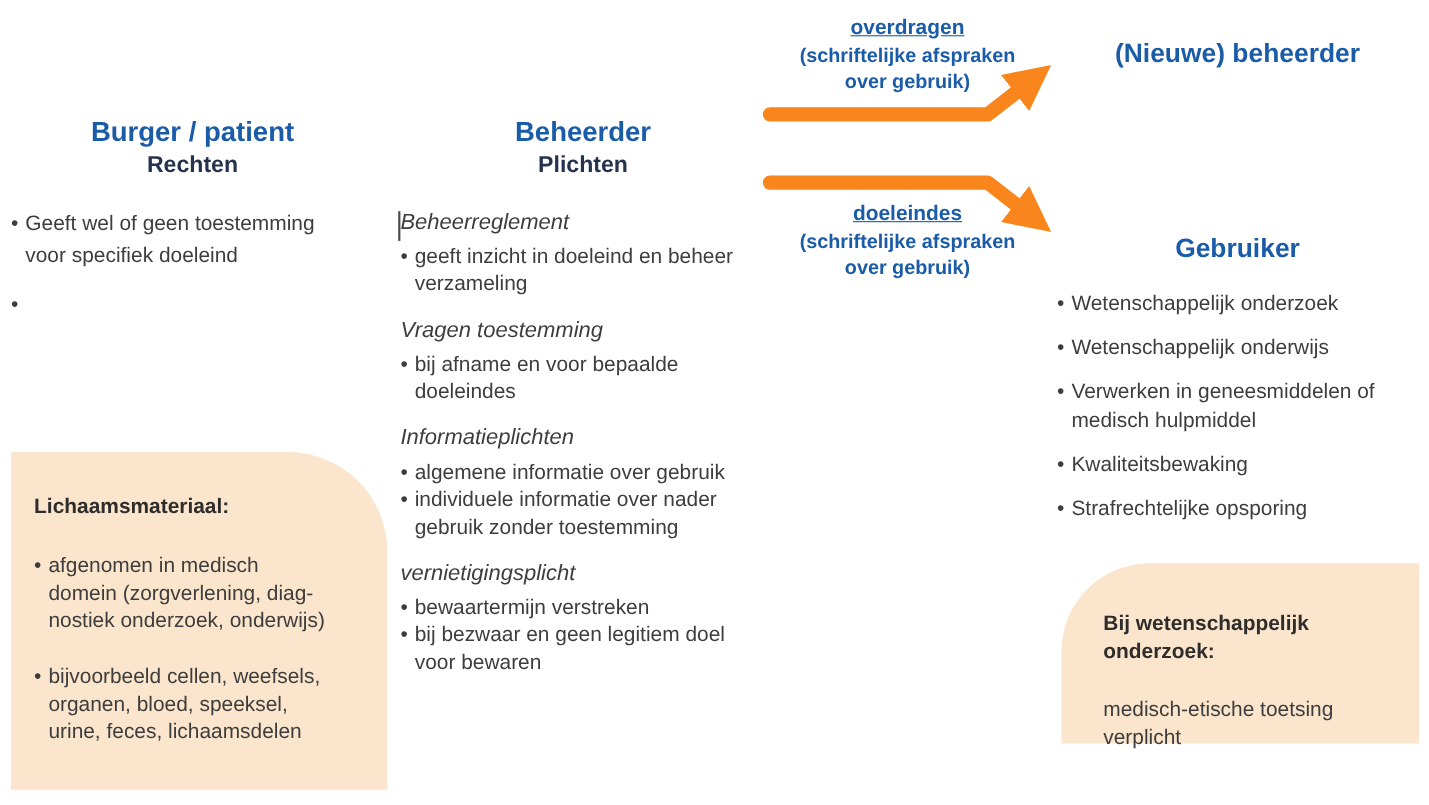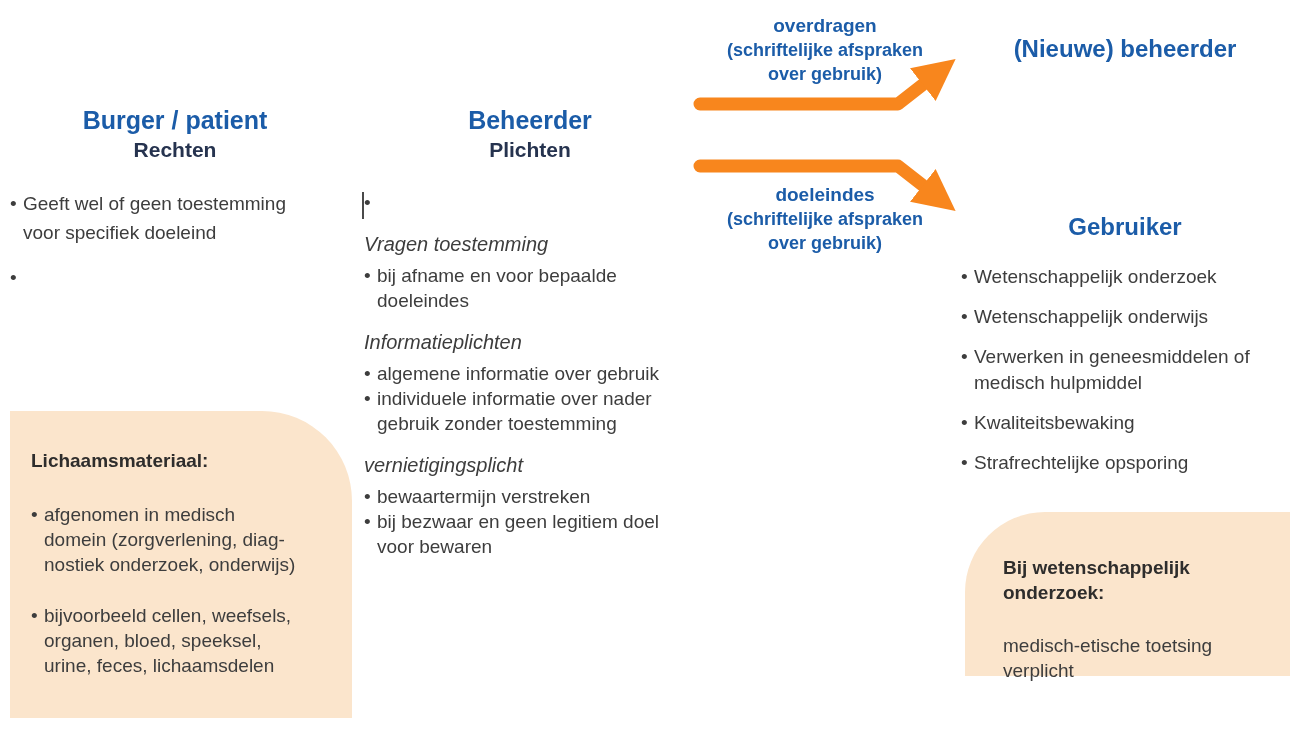--- a/index.html
+++ b/index.html
@@ -65,21 +65,21 @@
   
   .arrow { position: absolute; }
   .arrow1 { left: 690px; top: 40px;  width: 280px; height: 90px; }
   .arrow2 { left: 690px; top: 140px; width: 280px; height: 90px; }
   .arrow-path { fill: none; stroke: var(--arrow-orange); stroke-width: 13;
                 stroke-linecap: round; stroke-linejoin: round; }
   .arrow marker path { fill: var(--arrow-orange); }
 
   .arrow-label { position: absolute; text-align: center; color: var(--header-blue);
                  font-weight: bold; z-index: 2; }
-  .arrow-label .lbl-title { font-size: 19px; line-height: 24px; }
+  .arrow-label .lbl-title { font-size: 19px; line-height: 24px; text-decoration: underline; }
   .arrow-label .lbl-sub { font-size: 18px; line-height: 24px; white-space: pre-line; }
   .label1 { left: 697px; top: 14px;  width: 256px; }
   .label2 { left: 697px; top: 183px; width: 256px; }
 </style>
 </head>
 <body>
 
 <div class="canvas">
 
   <div class="hdr left-hdr">
@@ -116,22 +116,25 @@
 
   <div class="hdr mid-hdr">
     <div class="hdr-title">Beheerder</div>
     <div class="hdr-sub">Plichten</div>
   </div>
 
   <span class="cursor"></span>
 
   <div class="sections">
     <div class="section">
-      <div class="li">
-        <span class="dot">•</span>
+      <div class="sec-heading">Beheerreglement</div>
+      <div class="li">
+        <span class="dot">•</span>
+        <span class="txt">geeft inzicht in doeleind en beheer
+verzameling</span>
       </div>
     </div>
     <div class="section">
       <div class="sec-heading">Vragen toestemming</div>
       <div class="li">
         <span class="dot">•</span>
         <span class="txt">bij afname en voor bepaalde
 doeleindes</span>
       </div>
     </div>

